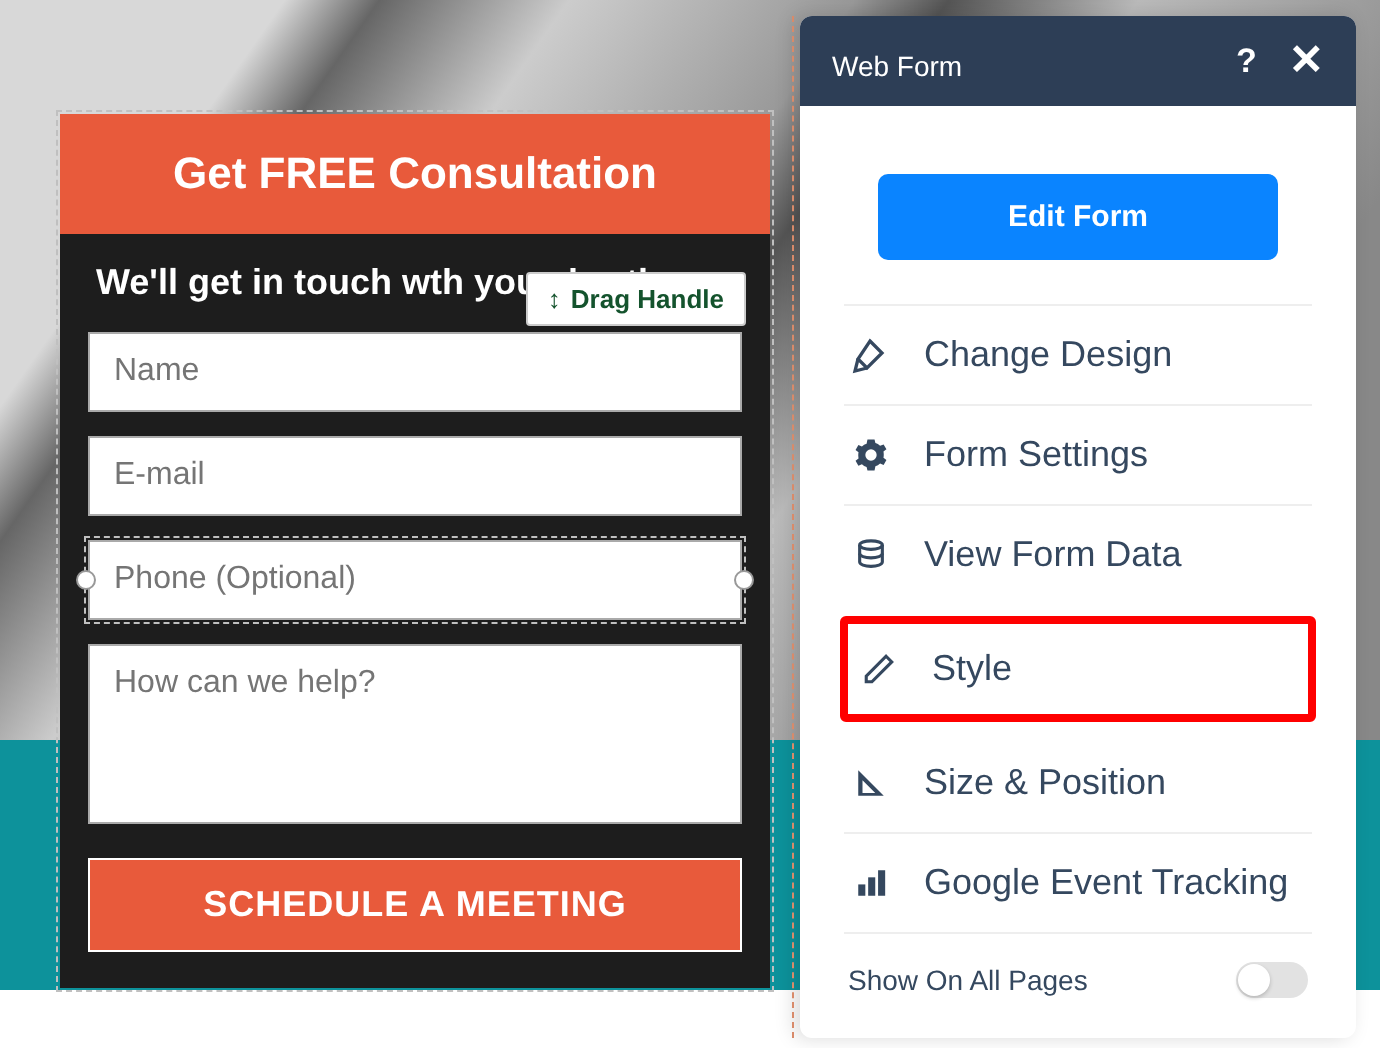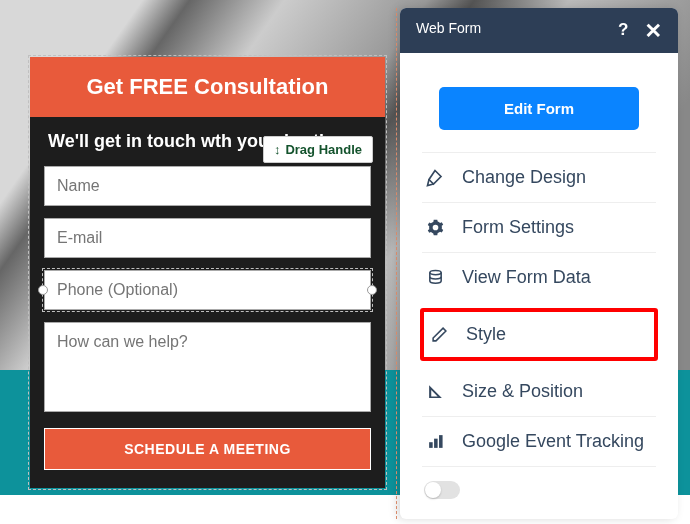--- a/index.html
+++ b/index.html
@@ -21,25 +21,25 @@
 
     .drag-handle { position: absolute; top: -30px; right: -2px; background: #fff; border: 1px solid #ccc; padding: 5px 10px; font-size: 13px; font-weight: 600; color: #14532d; border-radius: 2px; z-index: 3; }
     .drag-handle .arr { margin-right: 5px; font-weight:700; }
 
     .sel-outline { position: relative; }
     .sel-outline::before { content:""; position:absolute; inset:-2px; border:1px dashed #c0c0c0; pointer-events:none; }
     .sel-dot { width:10px; height:10px; background:#fff; border:1px solid #999; border-radius:50%; position:absolute; }
     .sel-dot.l { left:-6px; top:50%; margin-top:-5px; }
     .sel-dot.r { right:-6px; top:50%; margin-top:-5px; }
 
-    .submit-btn { width: 100%; background: #e85a3b; color:#fff; border:1px solid #fff; padding: 12px 0; font-size: 14px; font-weight:700; letter-spacing: 0.5px; cursor:pointer; }
+    .submit-btn { width: 100%; background: #e85a3b; color:#fff; border:1px solid #fff; padding: 12px 0; font-size: 18px; font-weight:700; letter-spacing: 0.5px; cursor:pointer; }
 
     .panel { position:absolute; top:8px; right:12px; width:278px; background:#fff; border-radius:6px; box-shadow: -3px 0 10px rgba(0,0,0,0.15); z-index:2; }
     .panel::before { content:""; position:absolute; left:-4px; top:0; bottom:0; border-left:1px dashed #d88a6a; }
-    .panel-head { background:#2d3e56; color:#fff; padding:12px 16px; border-radius:6px 6px 0 0; display:flex; align-items:flex-start; font-size:14px; }
+    .panel-head { background:#2d3e56; color:#fff; padding:12px 16px; border-radius:6px 6px 0 0; display:flex; align-items:flex-end; font-size:14px; }
     .panel-head .title { flex:1; }
     .panel-head .help { font-weight:700; font-size:17px; margin-right:16px; cursor:pointer; }
     .panel-head .close { font-size:21px; font-weight:700; cursor:pointer; line-height:1; }
 
     .panel-body { padding: 16px 22px 18px; }
     .edit-btn { width:200px; margin:18px auto 22px; display:block; background:#0a84ff; color:#fff; border:none; border-radius:5px; padding:13px 0; font-size:15px; font-weight:600; cursor:pointer; }
 
     .menu-item { display:flex; align-items:center; padding:14px 2px; border-top:1px solid #eee; font-size:18px; color:#35485f; cursor:pointer; }
     .menu-item .ic { width:22px; height:20px; margin-right:16px; color:#35485f; display:flex; align-items:center; justify-content:center; flex-shrink:0; }
     .menu-item.highlighted { border:4px solid #ff0000; border-radius:3px; margin:6px -2px; padding:12px 4px; }
@@ -151,18 +151,19 @@
         <svg width="17" height="17" viewBox="0 0 24 24" fill="currentColor">
             <rect x="3" y="13" width="5" height="8"></rect>
             <rect x="10" y="8" width="5" height="13"></rect>
             <rect x="17" y="3" width="5" height="18"></rect>
           </svg>
       </span>
       <span>Google Event Tracking</span>
     </div>
 
     <div class="toggle-row">
+      <span class="lbl">Show On All Pages</span>
       <div class="toggle">
         <div class="knob"></div>
       </div>
     </div>
   </div>
 </div>
 
 </body></html>

